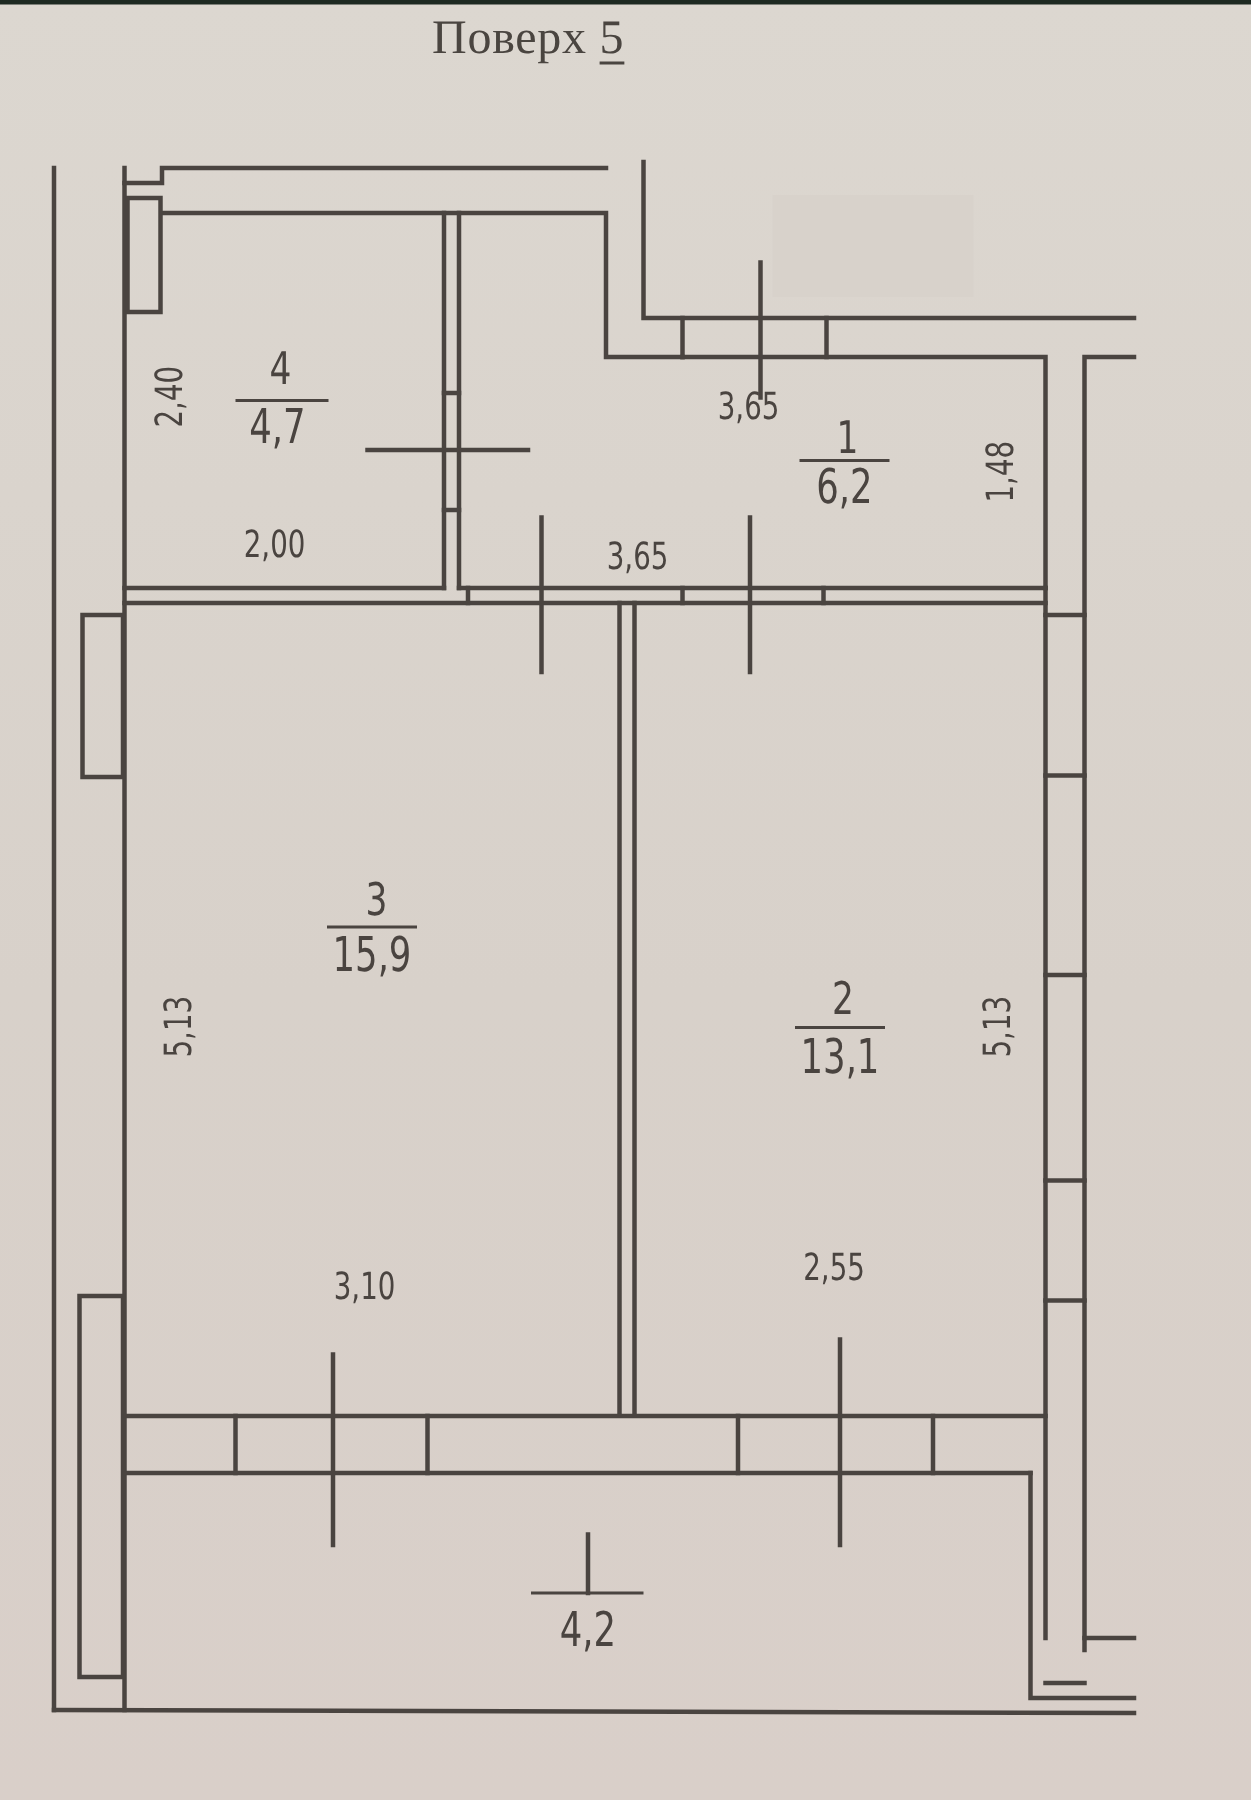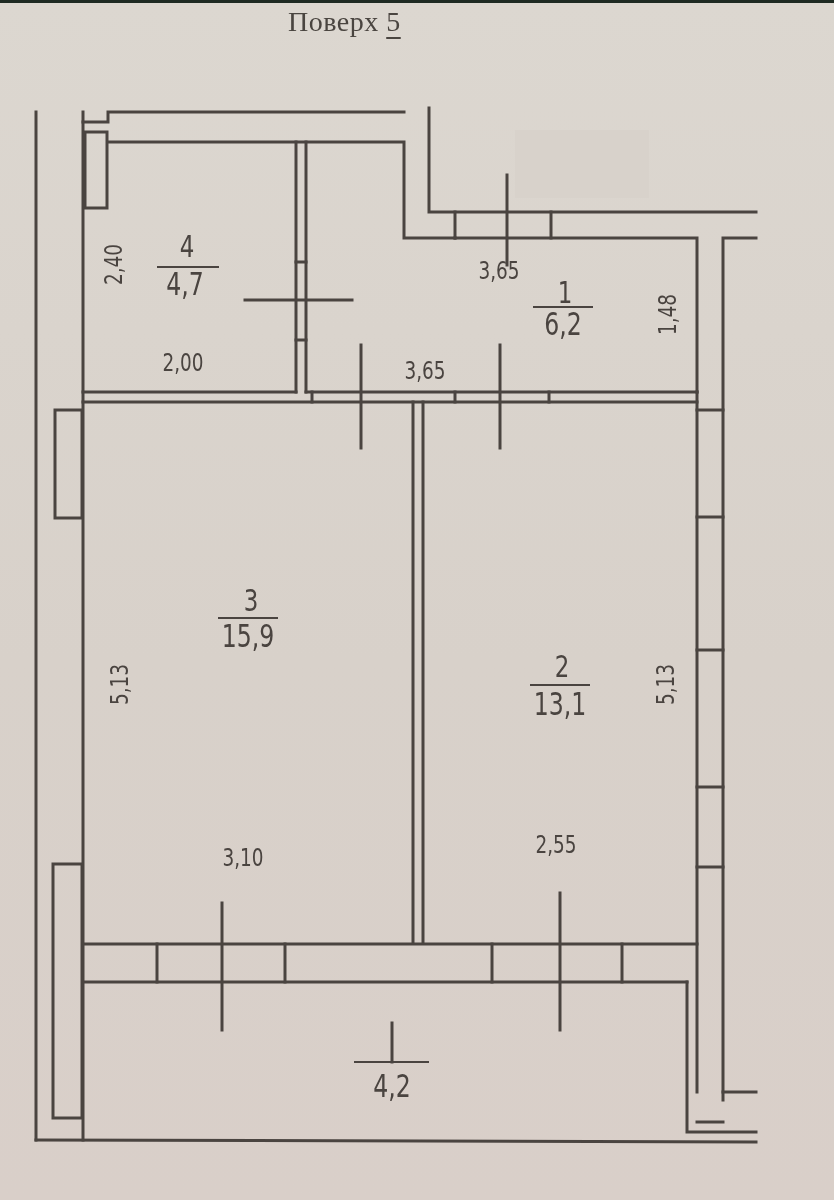--- a/index.html
+++ b/index.html
@@ -20,21 +20,21 @@
       position: absolute;
       left: 0; top: 0;
       width: 834px; height: 1200px;
       background: linear-gradient(180deg, #dcd7d0 0%, #d8d1ca 55%, #d9cfc9 100%);
     }
     .title {
       position: absolute;
       left: 288px;
       top: 6px;
       font-family: "Liberation Serif", "DejaVu Serif", serif;
-      font-size: 28px;
+      font-size: 32px;
       color: #4a4540;
       letter-spacing: 0.5px;
     }
     .title .num {
       text-decoration: underline;
       text-decoration-thickness: 2px;
       text-underline-offset: 6px;
     }
     svg.plan {
       position: absolute;

